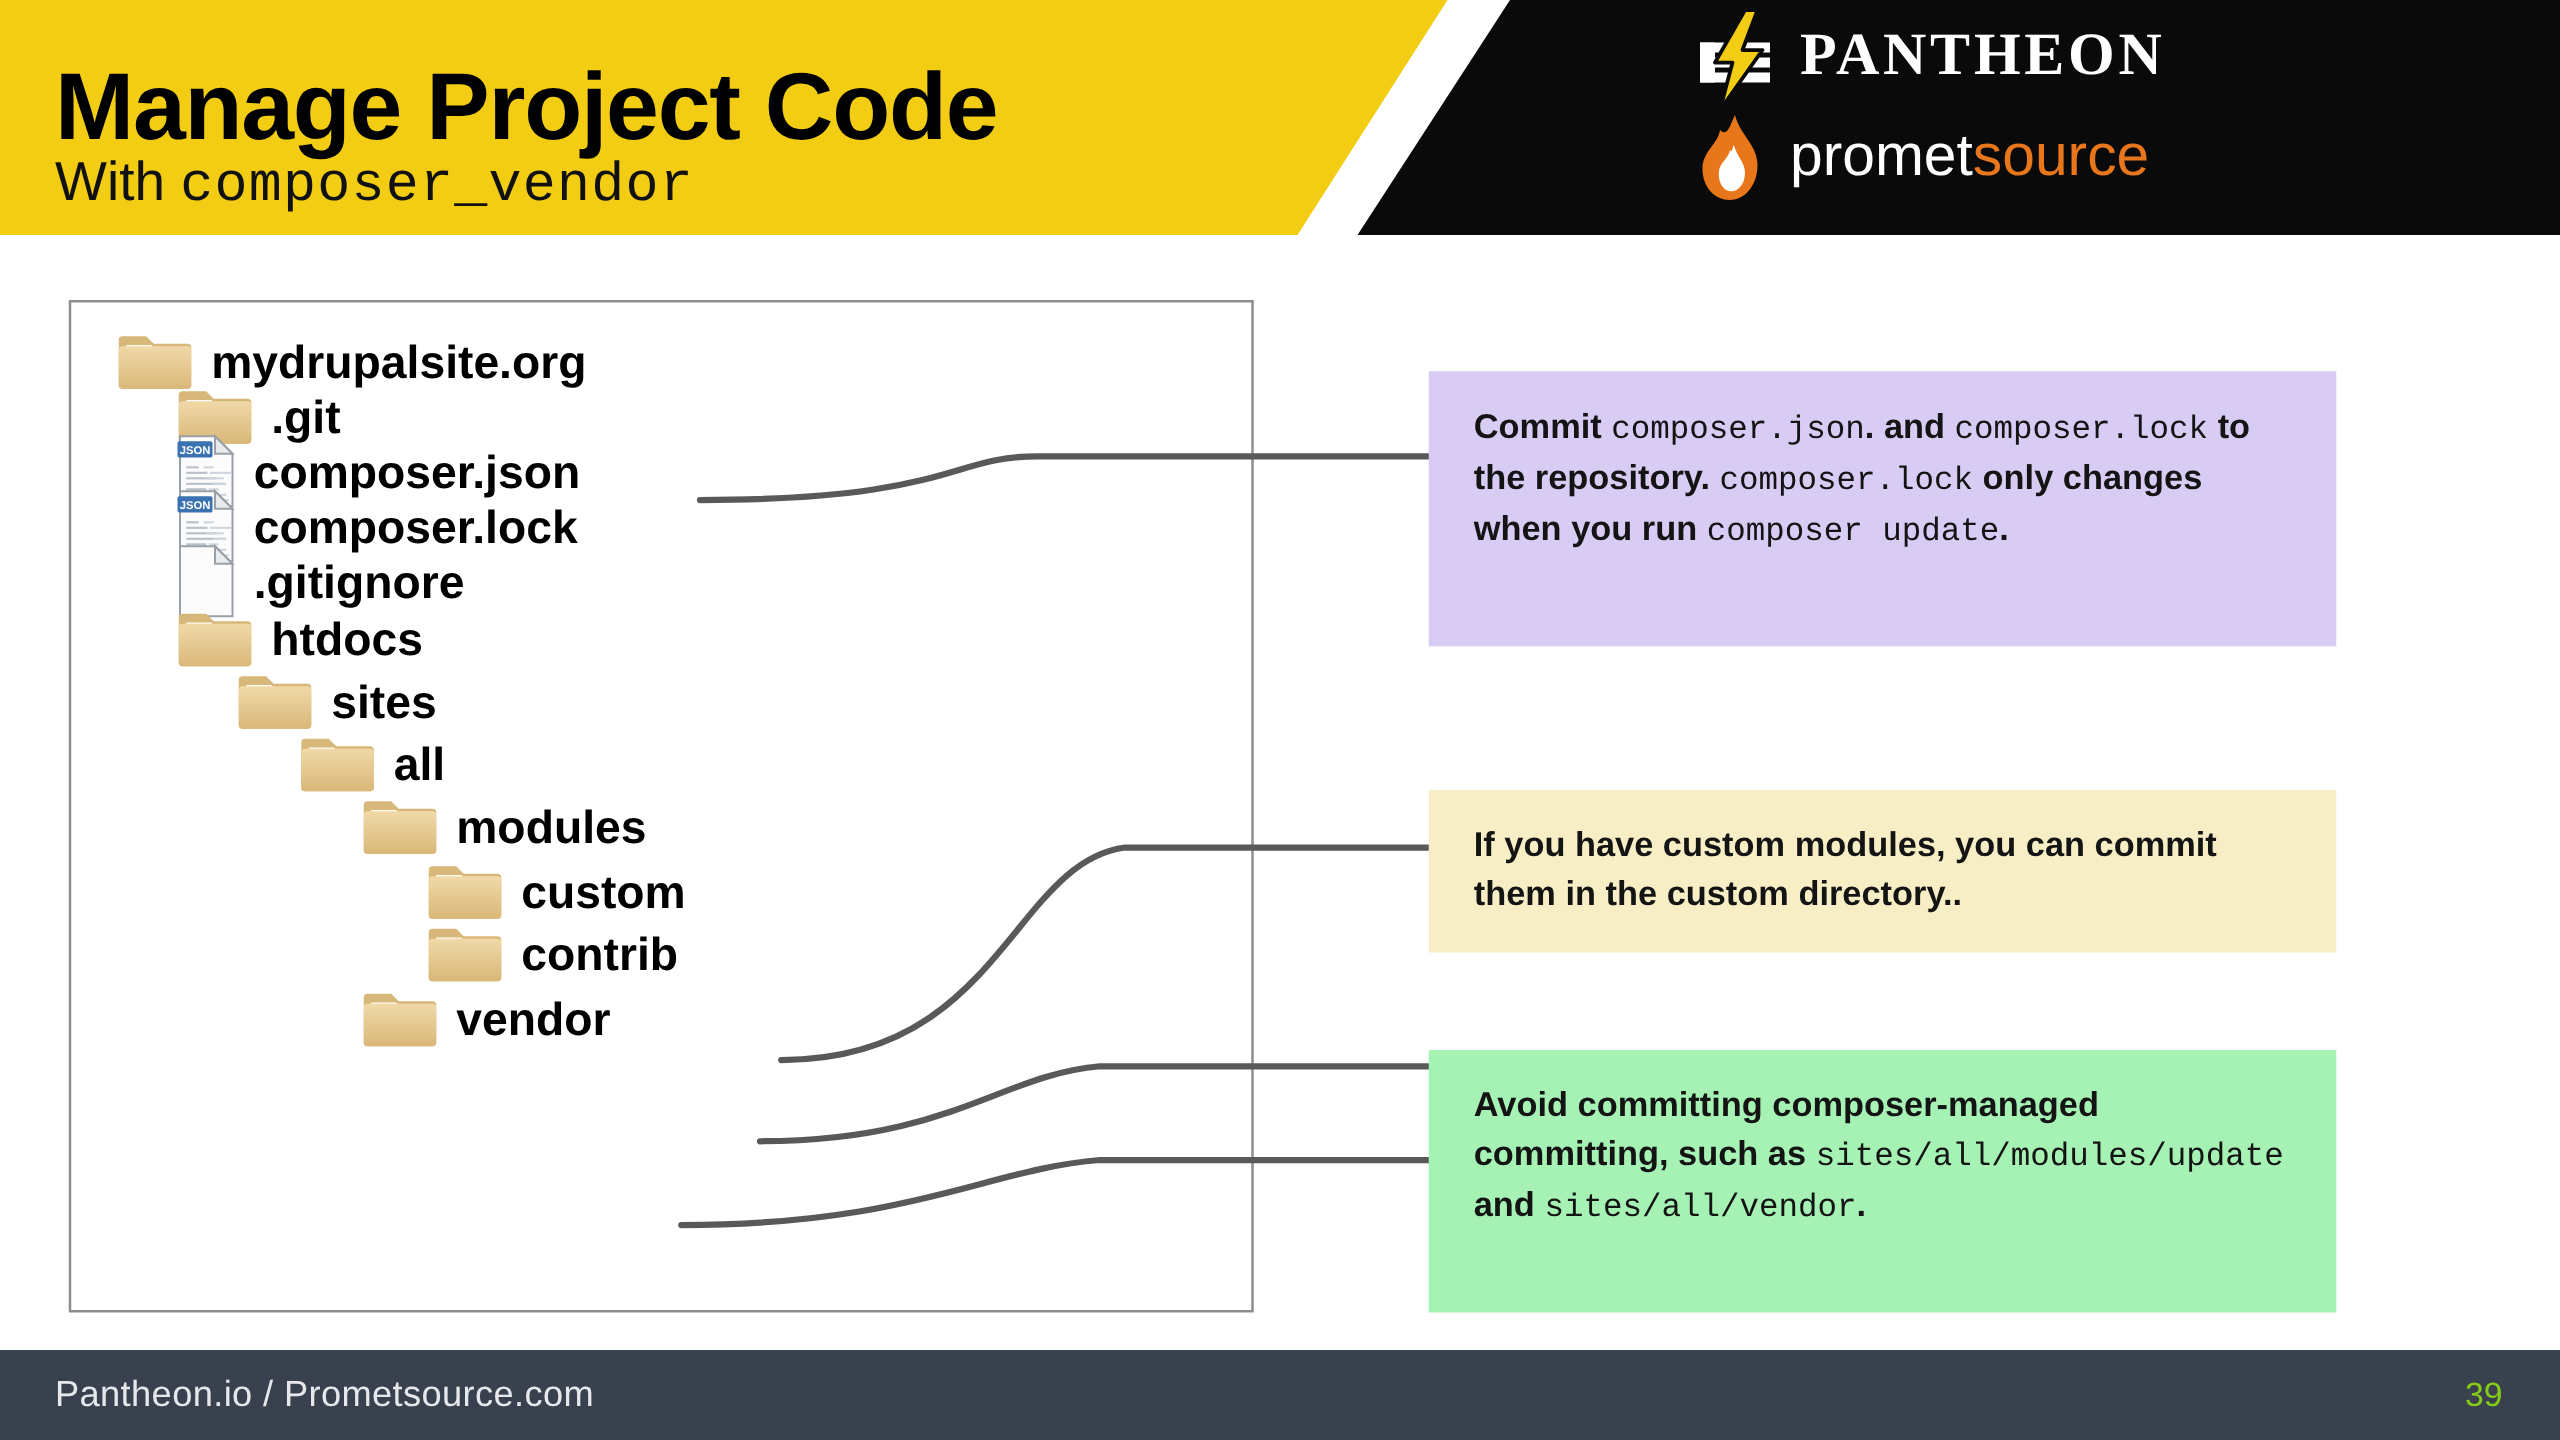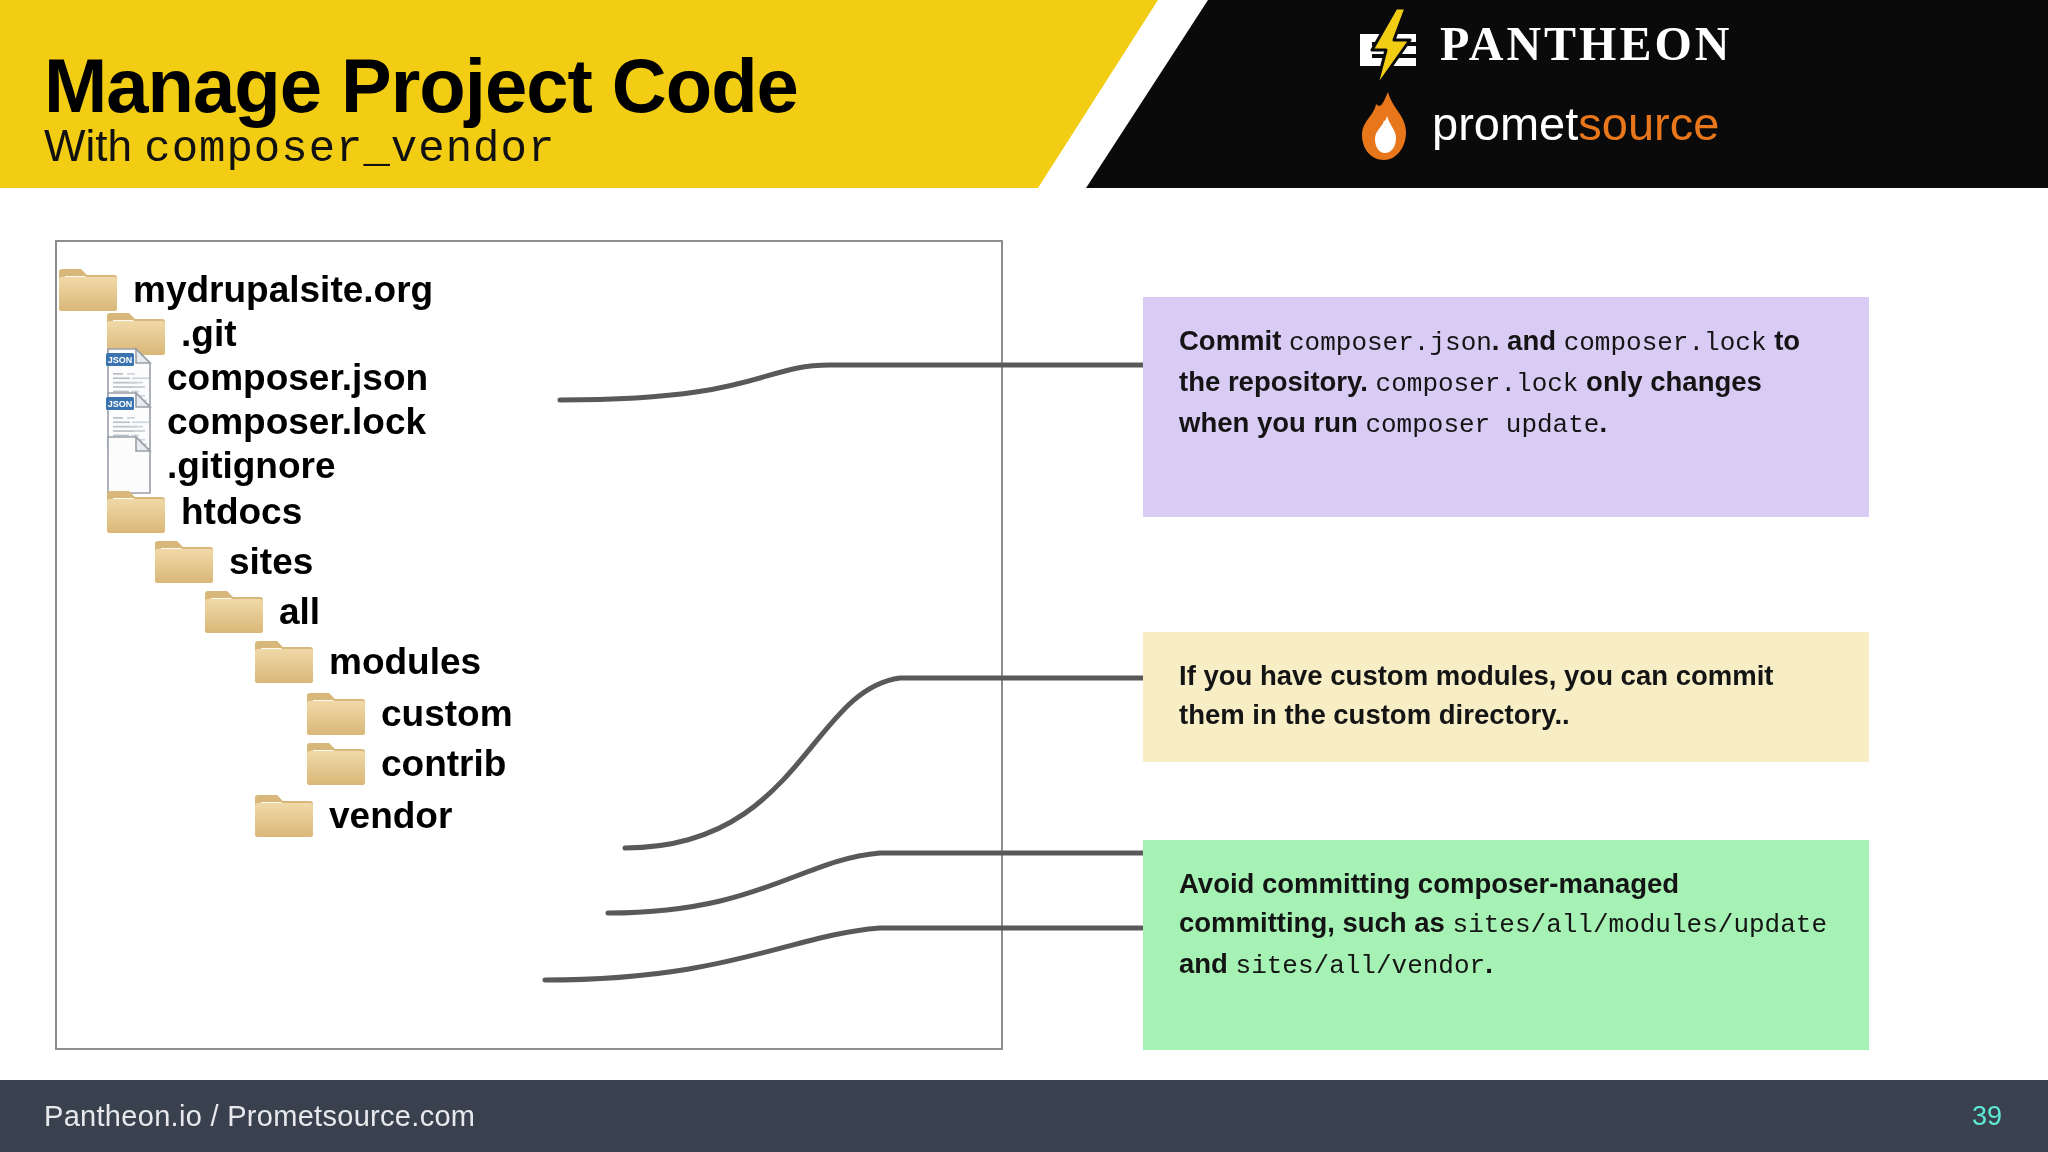--- a/index.html
+++ b/index.html
@@ -74,20 +74,21 @@
   .promet-word .w2{color:#e8761b;}
 
   
   .tree-panel{
     position:absolute;left:55px;top:240px;width:948px;height:810px;
     border:2px solid #8d8d8d;background:#fff;box-sizing:border-box;
   }
   .tree-row{
     position:absolute;display:flex;align-items:center;height:58px;
     white-space:nowrap;
+    padding-left:36px;
   }
   .tree-label{
     font-size:37px;font-weight:bold;color:#000;
     font-family:"Liberation Sans",sans-serif;
     margin-left:14px;line-height:1;
   }
 
   
   .ic{position:relative;flex:0 0 auto;}
   .ic-folder{width:62px;height:50px;}
@@ -119,21 +120,21 @@
     position:absolute;left:0;bottom:0;width:2048px;height:72px;
     background:#39414f;
   }
   .footer-text{
     position:absolute;left:44px;top:50%;transform:translateY(-50%);
     font-size:29px;color:#e6e8ec;font-family:"Liberation Sans",sans-serif;
     letter-spacing:.3px;white-space:nowrap;
   }
   .footer-page{
     position:absolute;right:46px;top:50%;transform:translateY(-50%);
-    font-size:27px;color:#5eead4;font-family:"Liberation Sans",sans-serif;
+    font-size:27px;color:#84cc16;font-family:"Liberation Sans",sans-serif;
   }
 </style>
 </head>
 <body>
 
 <div class="slide">
 
   <div class="header">
     <div class="header-title">Manage Project Code</div>
     <div class="header-sub">

